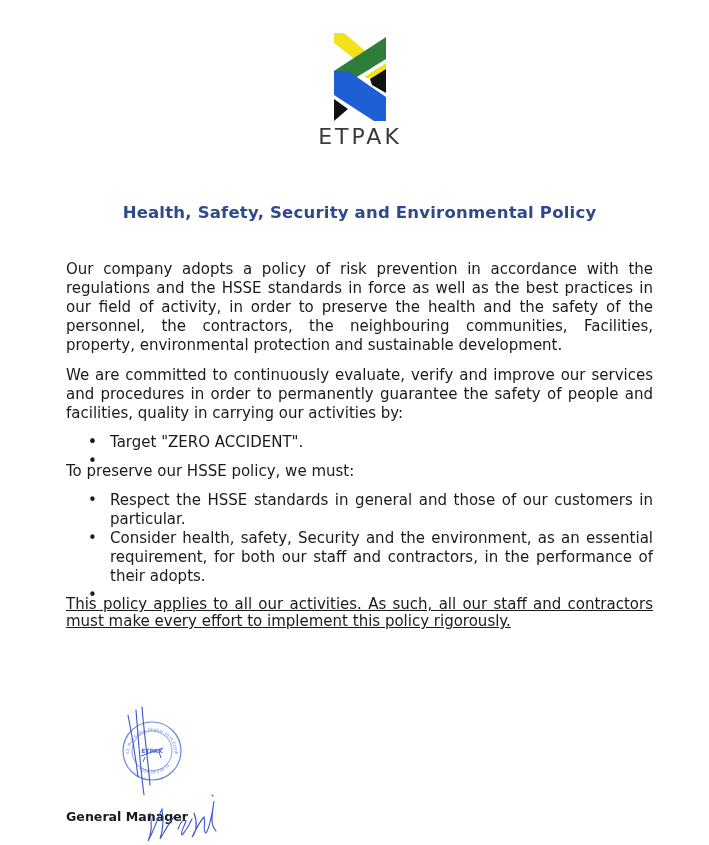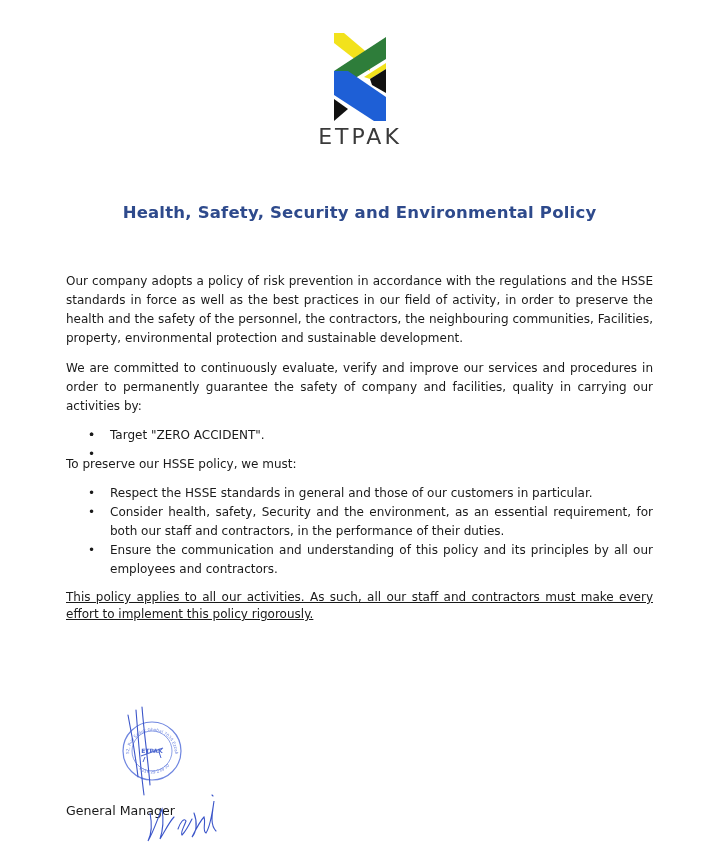--- a/index.html
+++ b/index.html
@@ -48,23 +48,23 @@
       width: 719px;
       text-align: center;
       font-size: 16.5px;
       font-weight: bold;
       color: #2e4a8c;
       letter-spacing: 0.2px;
     }
     .content {
       position: absolute;
       left: 66px;
-      top: 272px;
+      top: 260px;
       width: 587px;
-      font-size: 12px;
+      font-size: 15px;
       line-height: 19px;
     }
     .content p {
       margin: 0 0 10px 0;
       text-align: justify;
     }
     .content p.tight {
       margin-bottom: 0;
     }
     ul.bullets {
@@ -97,23 +97,23 @@
     .stamp {
       position: absolute;
       left: 55px;
       top: 15px;
       width: 62px;
       height: 62px;
     }
     .gm-label {
       position: absolute;
       left: 0;
-      top: 98px;
+      top: 104px;
       font-size: 12.6px;
-      font-weight: normal;
+      font-weight: bold;
       color: #1a1a1a;
     }
     .sig {
       position: absolute;
       left: 0;
       top: 0;
       width: 160px;
       height: 140px;
     }
   </style>
@@ -135,31 +135,31 @@
 
     <polygon points="0,66 14,76 0,88" fill="#111111"></polygon>
   </svg>
   <div class="logo-text">ETPAK</div>
 </div>
 
 <div class="title">Health, Safety, Security and Environmental Policy</div>
 
 <div class="content">
   <p class="p1">Our company adopts a policy of risk prevention in accordance with the regulations and the HSSE standards in force as well as the best practices in our field of activity, in order to preserve the health and the safety of the personnel, the contractors, the neighbouring communities, Facilities, property, environmental protection and sustainable development.</p>
-  <p class="tight">We are committed to continuously evaluate, verify and improve our services and procedures in order to permanently guarantee the safety of company and facilities, quality in carrying our activities by:</p>
+  <p class="tight">We are committed to continuously evaluate, verify and improve our services and procedures in order to permanently guarantee the safety of people and facilities, quality in carrying our activities by:</p>
   <ul class="bullets">
     <li><span class="dot">•</span></li>
     <li><span class="dot">•</span><span>Target "ZERO ACCIDENT".</span></li>
     <li><span class="dot">•</span></li>
   </ul>
   <p class="tight">To preserve our HSSE policy, we must:</p>
   <ul class="bullets">
     <li><span class="dot">•</span><span>Respect the HSSE standards in general and those of our customers in particular.</span></li>
-    <li><span class="dot">•</span><span>Consider health, safety, Security and the environment, as an essential requirement, for both our staff and contractors, in the performance of their duties.</span></li>
-    <li><span class="dot">•</span><span>Ensure the communication and understanding of this policy and its principles by all our employees and contractors.</span></li>
+    <li><span class="dot">•</span><span>Consider health, safety, Security and the environment, as an essential requirement, for both our staff and contractors, in the performance of their adopts.</span></li>
+    <li><span class="dot">•</span></li>
   </ul>
   <p class="closing">This policy applies to all our activities. As such, all our staff and contractors must make every effort to implement this policy rigorously.</p>
 </div>
 
 <div class="signature-area">
   <svg class="stamp" viewBox="0 0 62 62">
     <circle cx="31" cy="31" r="29" fill="none" stroke="#6f86e0" stroke-width="1.2"></circle>
     <circle cx="31" cy="31" r="20" fill="none" stroke="#6f86e0" stroke-width="0.8"></circle>
     <defs>
       <path id="stampArcTop" d="M 8,34 A 23,23 0 1,1 54,34"></path>

